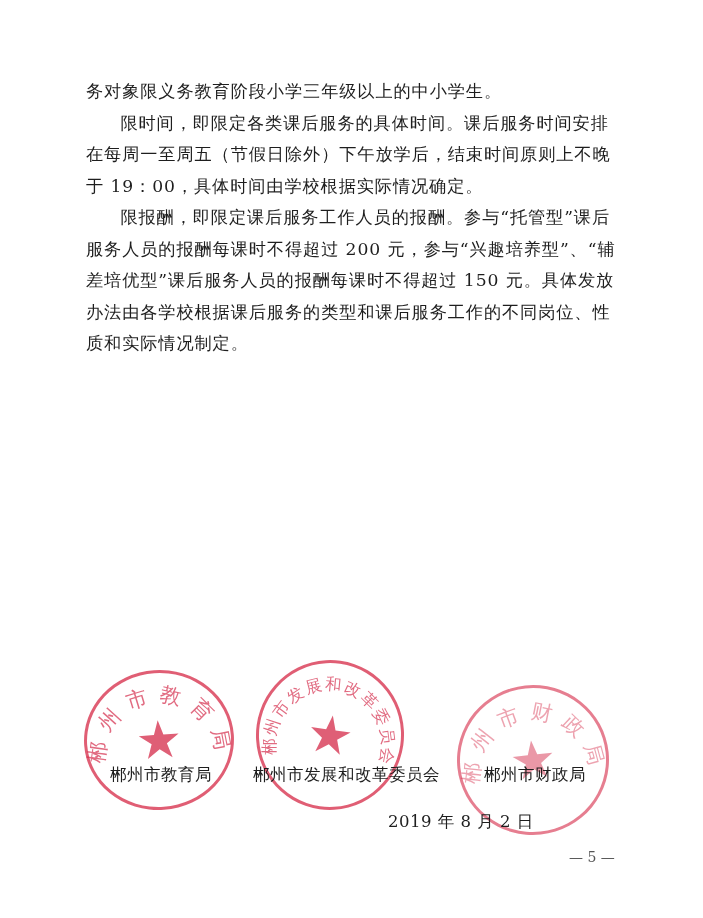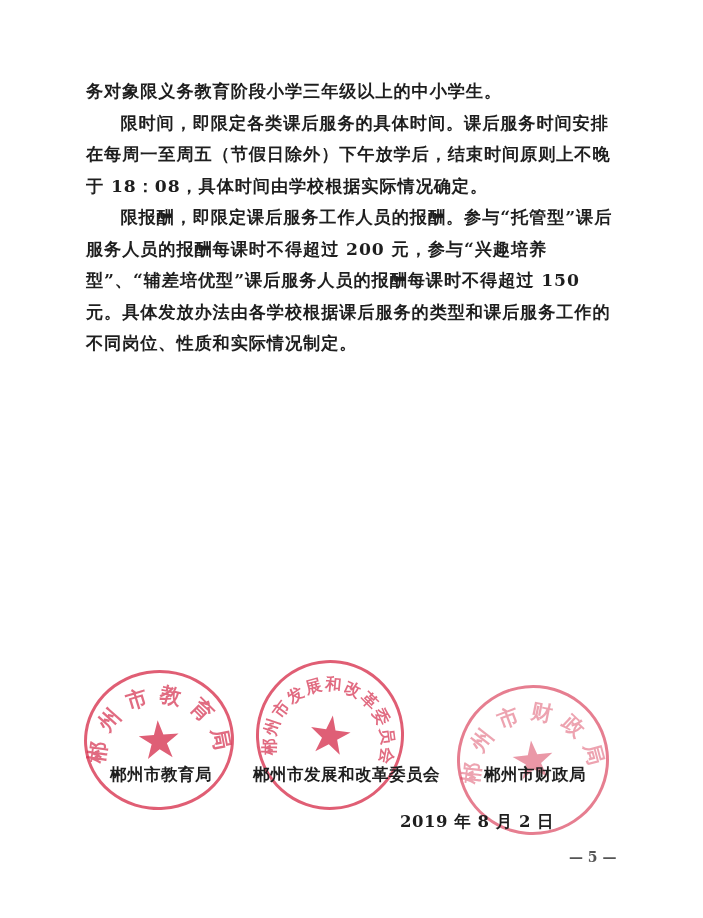--- a/index.html
+++ b/index.html
@@ -2,21 +2,21 @@
 <html><head>
   <meta charset="utf-8">
   <style>
     html, body { margin: 0; padding: 0; }
     body {
       width: 703px; height: 918px; background: #ffffff;
       position: relative; overflow: hidden;
       font-family: "DejaVu Serif", "Liberation Serif", serif;
       color: #1e1e1e;
     }
-    .page { position: absolute; left: 0; top: 0; width: 703px; height: 918px; font-weight: bold; }
+    .page { position: absolute; left: 0; top: 0; width: 703px; height: 918px; }
     .body-text {
       position: absolute; left: 86px; top: 76px; width: 530px;
       font-size: 17.2px; line-height: 31.5px; letter-spacing: 0.9px;
     }
     .para { margin: 0; text-indent: 2em; }
     .para.first { text-indent: 0; }
     .stamp {
       position: absolute; border-radius: 50%;
       border: 3px solid rgba(214, 40, 70, 0.75);
       box-sizing: border-box;
@@ -33,36 +33,36 @@
     .stamp svg { width: 100%; height: 100%; overflow: visible; }
     .stamp svg text {
       fill: rgba(214, 50, 80, 0.72);
       font-family: "DejaVu Serif", serif;
     }
     .signer {
       position: absolute; top: 764px; font-size: 16.5px; letter-spacing: 0.5px;
       color: #1e1e1e; white-space: nowrap;
     }
     .date {
-      position: absolute; left: 400px; top: 811px; font-size: 16.5px;
+      position: absolute; left: 388px; top: 811px; font-size: 16.5px;
       letter-spacing: 0.5px; white-space: nowrap;
     }
     .page-number {
       position: absolute; left: 569px; top: 849px; font-size: 14px;
       color: #555; white-space: nowrap;
     }
   </style>
 </head>
 <body>
 
 <div class="page">
 
   <div class="body-text">
     <p class="para first">务对象限义务教育阶段小学三年级以上的中小学生。</p>
-    <p class="para">限时间，即限定各类课后服务的具体时间。课后服务时间安排在每周一至周五（节假日除外）下午放学后，结束时间原则上不晚于 18：08，具体时间由学校根据实际情况确定。</p>
+    <p class="para">限时间，即限定各类课后服务的具体时间。课后服务时间安排在每周一至周五（节假日除外）下午放学后，结束时间原则上不晚于 19：00，具体时间由学校根据实际情况确定。</p>
     <p class="para">限报酬，即限定课后服务工作人员的报酬。参与“托管型”课后服务人员的报酬每课时不得超过 200 元，参与“兴趣培养型”、“辅差培优型”课后服务人员的报酬每课时不得超过 150 元。具体发放办法由各学校根据课后服务的类型和课后服务工作的不同岗位、性质和实际情况制定。</p>
   </div>
 
   <div class="stamp" style="left:84px; top:670px; width:150px; height:140px; transform: rotate(-4deg);">
     <div class="arc-text">
       <svg viewBox="0 0 150 140">
         <defs>
             <path id="arc1" d="M 22 108 A 58 55 0 1 1 128 108"></path>
           </defs>
         <text font-size="22" letter-spacing="10"><textPath href="#arc1" startOffset="8%">郴州市教育局</textPath></text>

